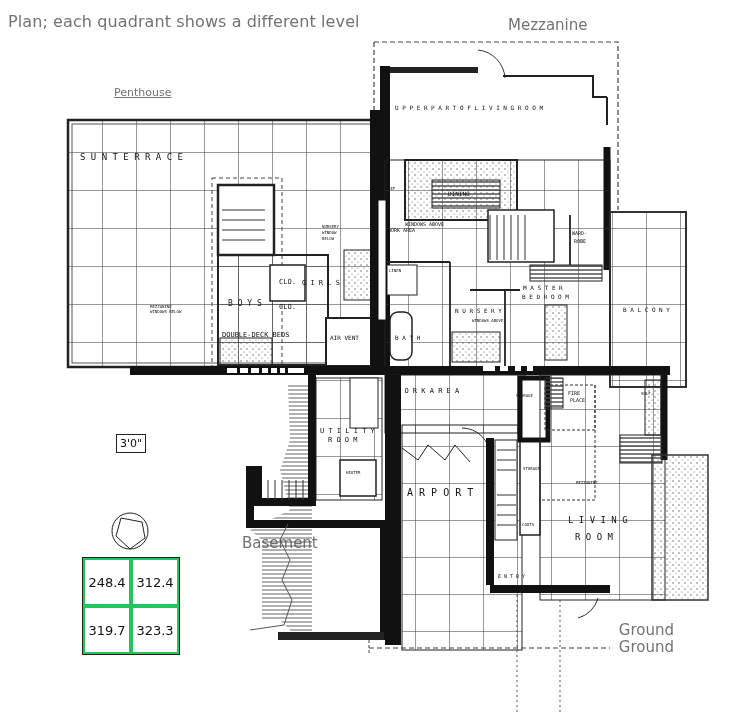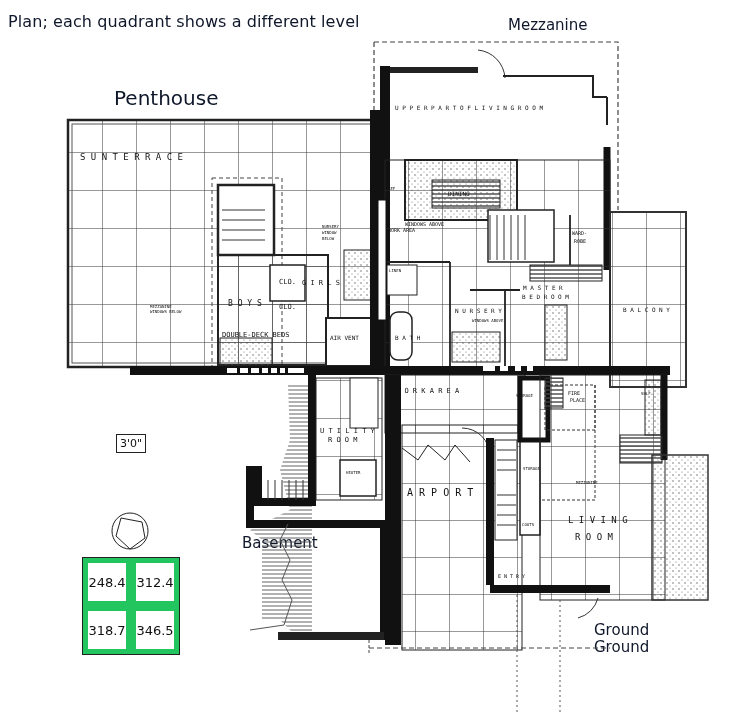--- a/index.html
+++ b/index.html
@@ -1,27 +1,27 @@
 <!DOCTYPE html>
 <html><head>
 <meta charset="utf-8">
 <style>
   html, body { margin: 0; padding: 0; background: #ffffff; }
   body { width: 736px; height: 713px; position: relative; overflow: hidden; font-family: "Liberation Sans", sans-serif; color: #111; }
-  .caption { position: absolute; font-family: "DejaVu Sans", sans-serif; color: #0f172a; }
+  .caption { position: absolute; font-family: "DejaVu Sans", sans-serif; color: #737373; text-align: right; }
   #title { left: 8px; top: 12px; font-size: 16px; letter-spacing: 0.1px; }
-  #lbl-penthouse { left: 114px; top: 86px; font-size: 20px; }
+  #lbl-penthouse { left: 114px; top: 86px; font-size: 11px; text-decoration: underline; }
   #lbl-mezzanine { left: 508px; top: 16px; font-size: 15px; }
   #lbl-basement { left: 242px; top: 534px; font-size: 15px; }
   #lbl-ground { left: 594px; top: 622px; font-size: 15px; line-height: 17px; width: 80px; }
   svg#plan { position: absolute; left: 0; top: 0; }
   .room { font-family: "DejaVu Sans Mono", monospace; fill: #111; }
   .scale-box { position: absolute; left: 116px; top: 434px; border: 1px solid #222; font-size: 11px; padding: 2px 3px; font-family: "DejaVu Sans", sans-serif; }
   .key-grid { position: absolute; left: 82px; top: 557px; width: 96px; height: 96px; border: 1px solid #222; display: grid; grid-template-columns: 1fr 1fr; grid-template-rows: 1fr 1fr; }
-  .key-cell { border: 5px solid #22c55e; display: flex; align-items: center; justify-content: center; font-size: 13px; font-family: "DejaVu Sans", sans-serif; }
+  .key-cell { border: 2px solid #22c55e; display: flex; align-items: center; justify-content: center; font-size: 13px; font-family: "DejaVu Sans", sans-serif; }
 </style>
 </head>
 <body>
 
 <div class="caption" id="title">Plan; each quadrant shows a different level</div>
 <div class="caption" id="lbl-penthouse">Penthouse</div>
 <div class="caption" id="lbl-mezzanine">Mezzanine</div>
 <div class="caption" id="lbl-basement">Basement</div>
 <div class="caption" id="lbl-ground">
   <div>Ground</div>
@@ -203,15 +203,15 @@
     <text class="room" x="576" y="484" font-size="4">MEZZANINE</text>
     <text class="room" x="568" y="523" font-size="9">L I V I N G</text>
     <text class="room" x="575" y="540" font-size="9">R O O M</text>
     <text class="room" x="641" y="395" font-size="4">SHLF.</text>
   </g>
 </svg>
 
 <div class="key-grid">
   <div class="key-cell">248.4</div>
   <div class="key-cell">312.4</div>
-  <div class="key-cell">318.7</div>
-  <div class="key-cell">346.5</div>
+  <div class="key-cell">319.7</div>
+  <div class="key-cell">323.3</div>
 </div>
 
 </body></html>

